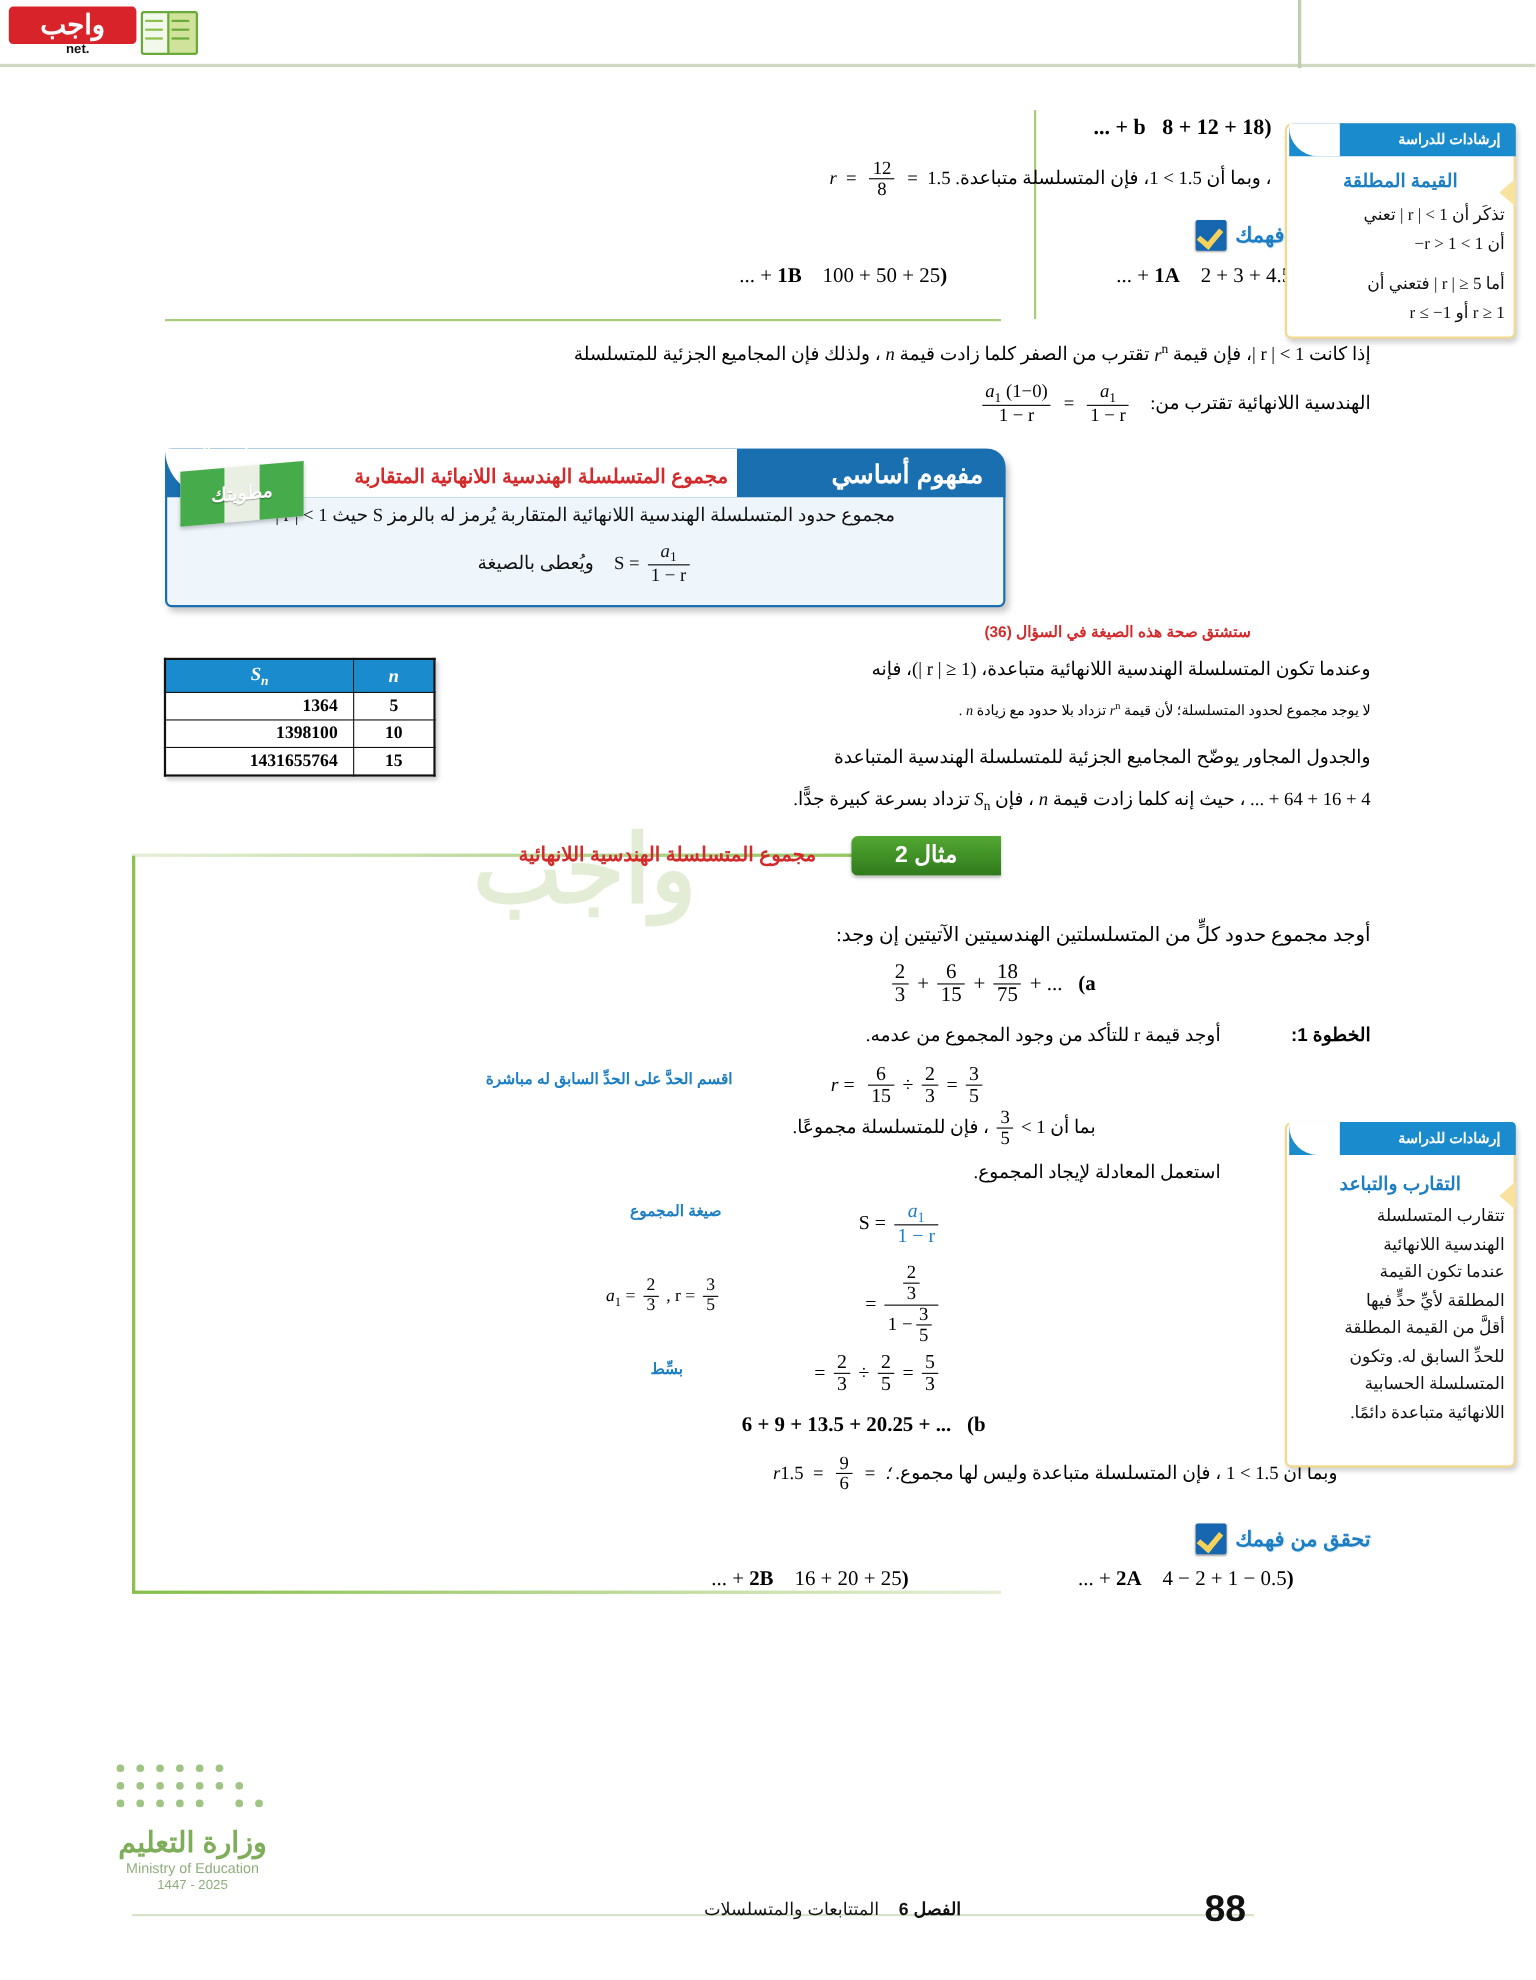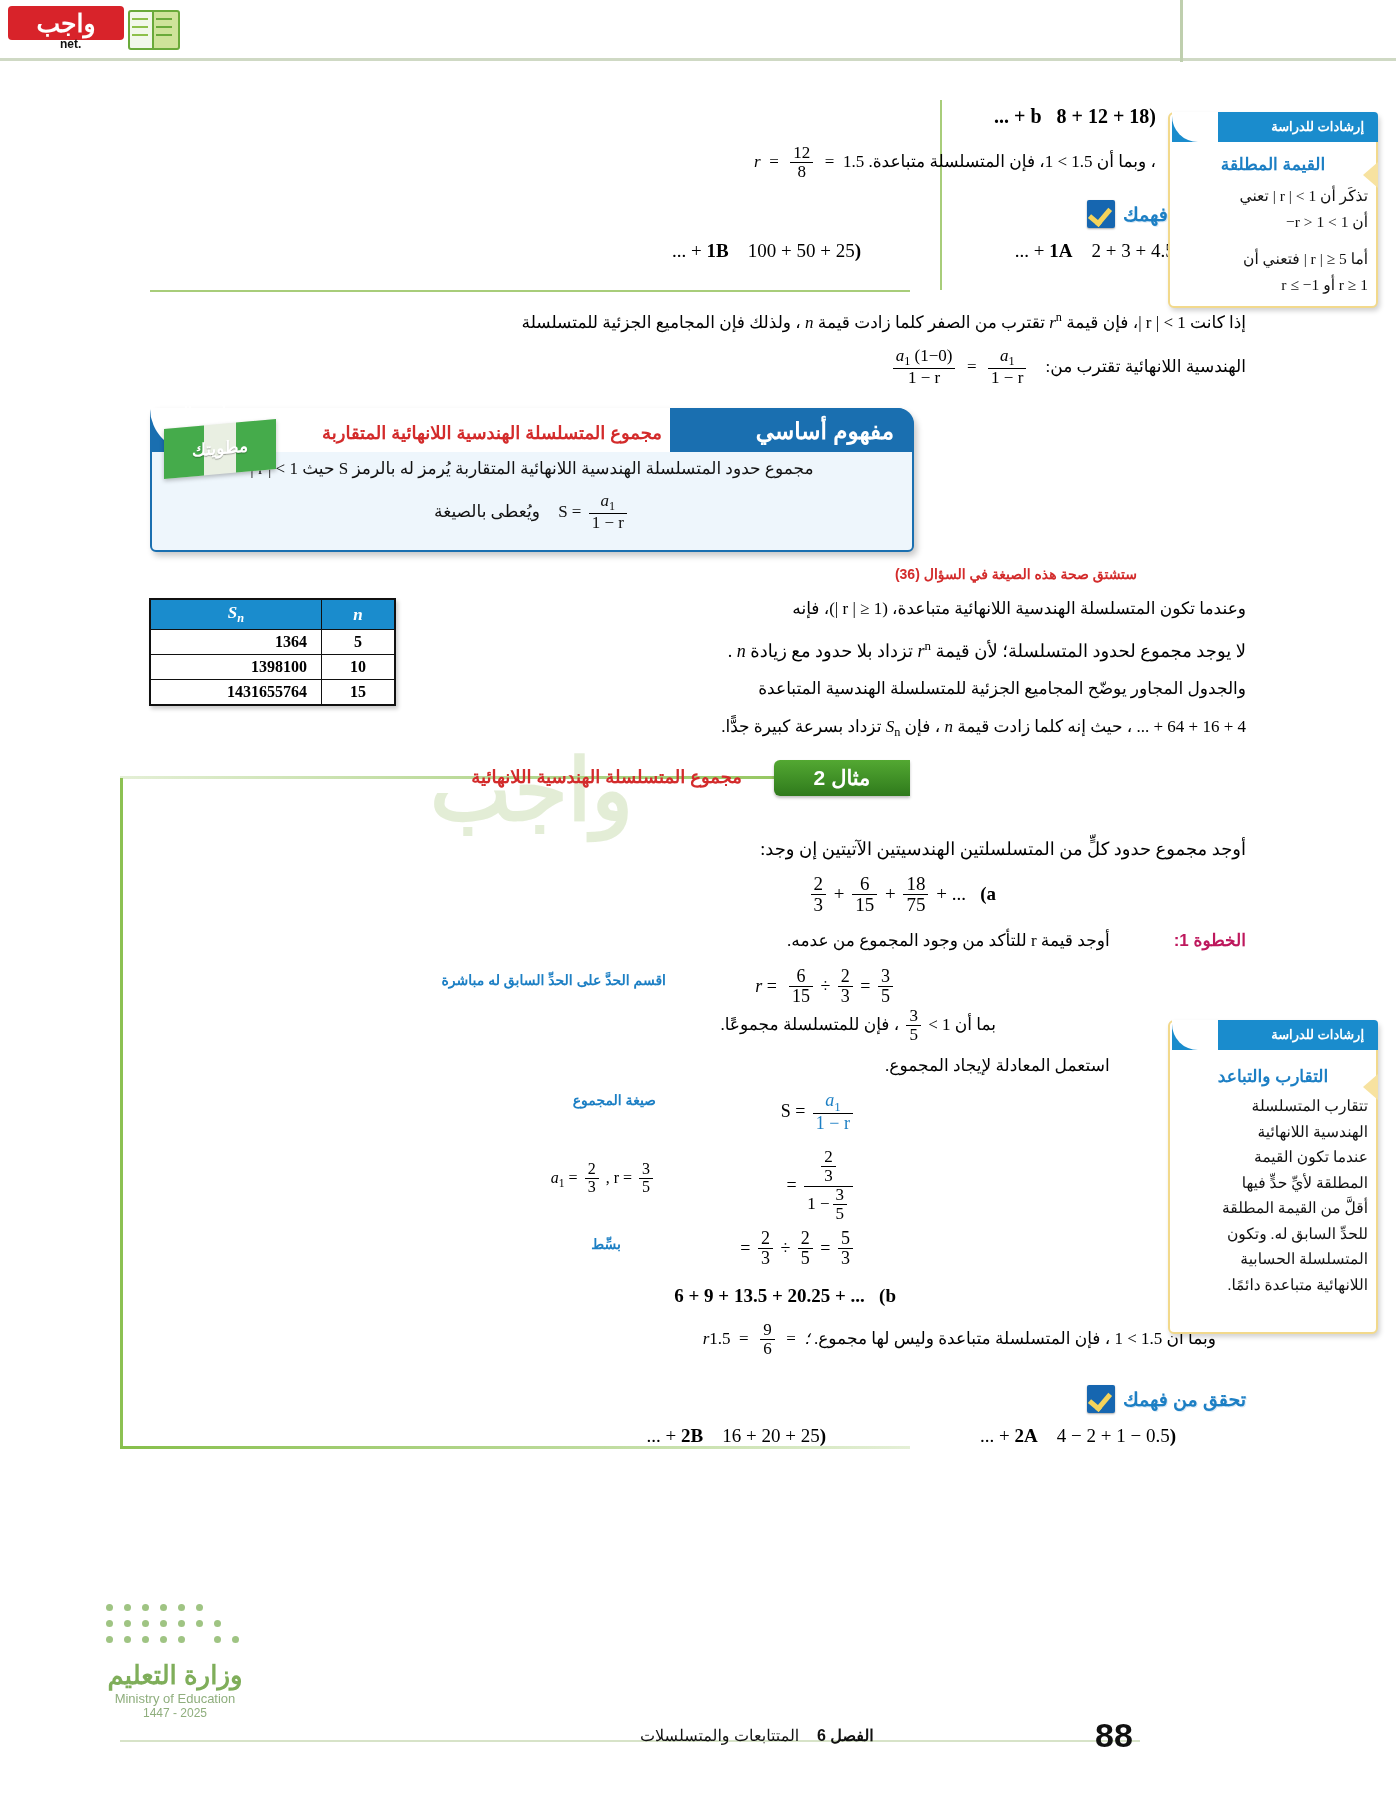--- a/index.html
+++ b/index.html
@@ -101,21 +101,21 @@
     border-radius:6px 0 0 6px;box-shadow:0 2px 3px rgba(0,0,0,.25);margin-left:12px;}
   .ex-header span{color:#fff;font-weight:bold;font-size:21px;line-height:36px;
     display:block;text-align:center;font-family:"Liberation Sans",sans-serif;}
   .ex-sub{position:absolute;right:168px;top:6px;color:#d32b2b;font-weight:bold;
     font-size:18px;font-family:"Liberation Sans",sans-serif;}
 
   .ex-side{position:absolute;left:0;top:18px;width:3px;height:670px;background:#8cc152;}
   .ex-bottom{position:absolute;left:0;top:686px;width:790px;height:3px;
     background:linear-gradient(to left,#e4efd6,#86bf4a);}
 
-  .step-label{color:#be185d;font-weight:bold;font-size:17px;
+  .step-label{color:#000000;font-weight:bold;font-size:17px;
     font-family:"Liberation Sans",sans-serif;}
   .side-note{color:#1c7fc4;font-weight:bold;font-size:14px;
     font-family:"Liberation Sans",sans-serif;}
 
   
   .sg{position:absolute;background:#fff;border:2px solid #f2d98c;border-radius:6px;
      box-shadow:2px 3px 5px rgba(0,0,0,.18);}
   .sg-head{position:absolute;top:-2px;right:-2px;height:30px;background:#1a8ccd;
      border-radius:4px 4px 0 0;}
   .sg-head .cut{position:absolute;left:0;top:0;height:30px;width:46px;background:#fff;
@@ -294,21 +294,21 @@
       <tr>
         <td>15</td>
         <td class="val">1431655764</td>
       </tr>
     </tbody>
   </table>
 
   <div class="row ar" style="right:150px;top:598px;width:560px;font-size:17px;direction:rtl;">
     <span>وعندما تكون المتسلسلة الهندسية اللانهائية متباعدة، (1 ≤ | r |)، فإنه</span>
   </div>
-  <div class="row ar" style="right:150px;top:638px;width:560px;font-size:18px;direction:rtl;">
+  <div class="row ar" style="right:150px;top:638px;width:560px;font-size:13px;direction:rtl;">
     <span>لا يوجد مجموع لحدود المتسلسلة؛ لأن قيمة</span>
     <span class="math"><em class="v">r</em><span class="sup">n</span></span>
     <span>تزداد بلا حدود مع زيادة</span>
     <span class="math"><em class="v">n</em></span>
     <span>.</span>
   </div>
   <div class="row ar" style="right:150px;top:678px;width:560px;font-size:17px;direction:rtl;">
     <span>والجدول المجاور يوضّح المجاميع الجزئية للمتسلسلة الهندسية المتباعدة</span>
   </div>
   <div class="row ar" style="right:150px;top:716px;width:760px;font-size:17px;direction:rtl;">

